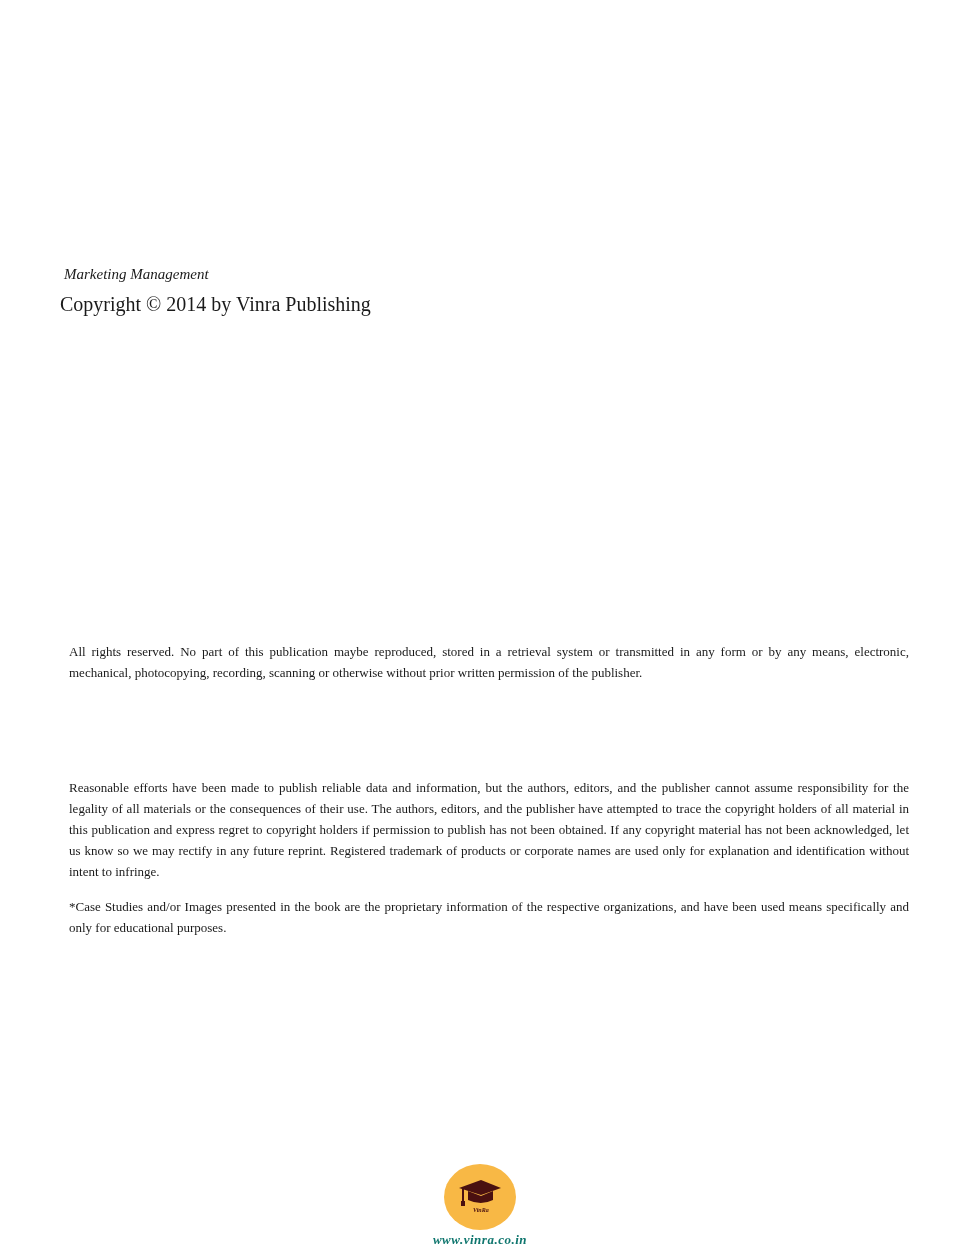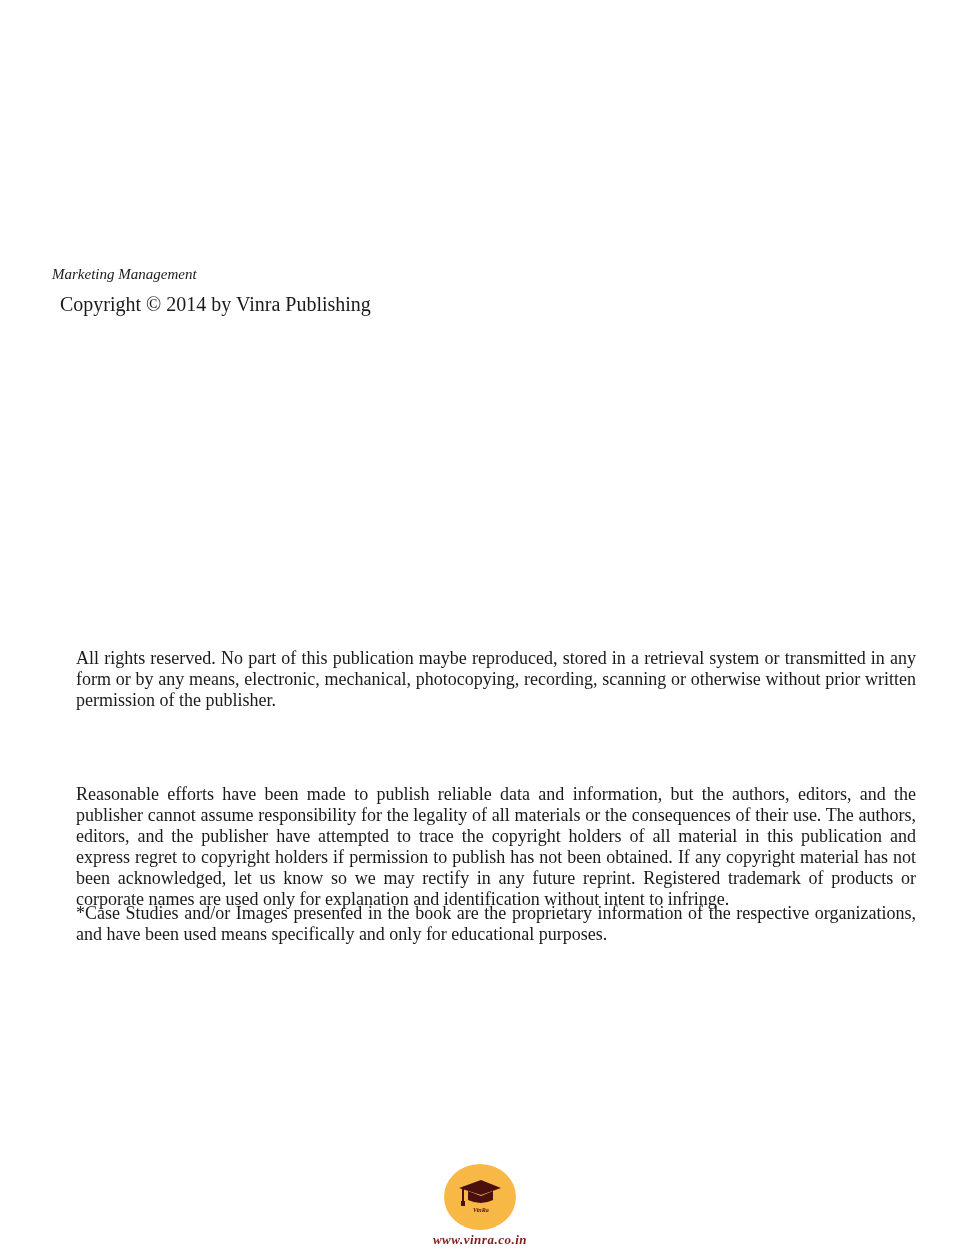--- a/index.html
+++ b/index.html
@@ -1,31 +1,31 @@
 <!DOCTYPE html>
 <html><head>
 <meta charset="utf-8">
 <style>
   html, body { margin: 0; padding: 0; background: #ffffff; }
   body { width: 960px; height: 1260px; position: relative; overflow: hidden;
          font-family: "Liberation Serif", "DejaVu Serif", serif; color: #1a1a1a; }
-  .book-title { position: absolute; left: 52px; top: 266px; font-size: 15px; font-style: italic; }
+  .book-title { position: absolute; left: 64px; top: 266px; font-size: 15px; font-style: italic; }
   .copyright { position: absolute; left: 60px; top: 293px; font-size: 20px; }
-  .para { position: absolute; left: 60px; width: 840px; font-size: 18px; line-height: 21px;
-          text-align: justify; margin: 16px; }
+  .para { position: absolute; left: 60px; width: 840px; font-size: 13px; line-height: 21px;
+          text-align: justify; margin: 9px; }
   #p1 { top: 632px; }
   #p2 { top: 768px; }
   #p3 { top: 887px; }
   .logo { position: absolute; left: 444px; top: 1164px; width: 72px; height: 66px;
           border-radius: 50%; background: #F8B845; }
   .logo svg { position: absolute; left: 13px; top: 14px; }
   .logo-text { position: absolute; left: 29px; top: 43px; font-size: 6px; font-style: italic;
                color: #4a1010; font-weight: bold; }
   .url { position: absolute; left: 0; width: 960px; text-align: center; top: 1232px;
-         font-size: 13px; font-style: italic; font-weight: bold; color: #7f1d1d; letter-spacing: 0.5px; }
+         font-size: 13px; font-style: italic; font-weight: bold; color: #0f766e; letter-spacing: 0.5px; }
 </style>
 </head>
 <body>
 
 <div class="book-title">Marketing Management</div>
 <div class="copyright">Copyright © 2014 by Vinra Publishing</div>
 
 <p id="p1" class="para">All rights reserved. No part of this publication maybe reproduced, stored in a retrieval system or transmitted in any form or by any means, electronic, mechanical, photocopying, recording, scanning or otherwise without prior written permission of the publisher.</p>
 <p id="p2" class="para">Reasonable efforts have been made to publish reliable data and information, but the authors, editors, and the publisher cannot assume responsibility for the legality of all materials or the consequences of their use. The authors, editors, and the publisher have attempted to trace the copyright holders of all material in this publication and express regret to copyright holders if permission to publish has not been obtained. If any copyright material has not been acknowledged, let us know so we may rectify in any future reprint. Registered trademark of products or corporate names are used only for explanation and identification without intent to infringe.</p>
 <p id="p3" class="para">*Case Studies and/or Images presented in the book are the proprietary information of the respective organizations, and have been used means specifically and only for educational purposes.</p>

